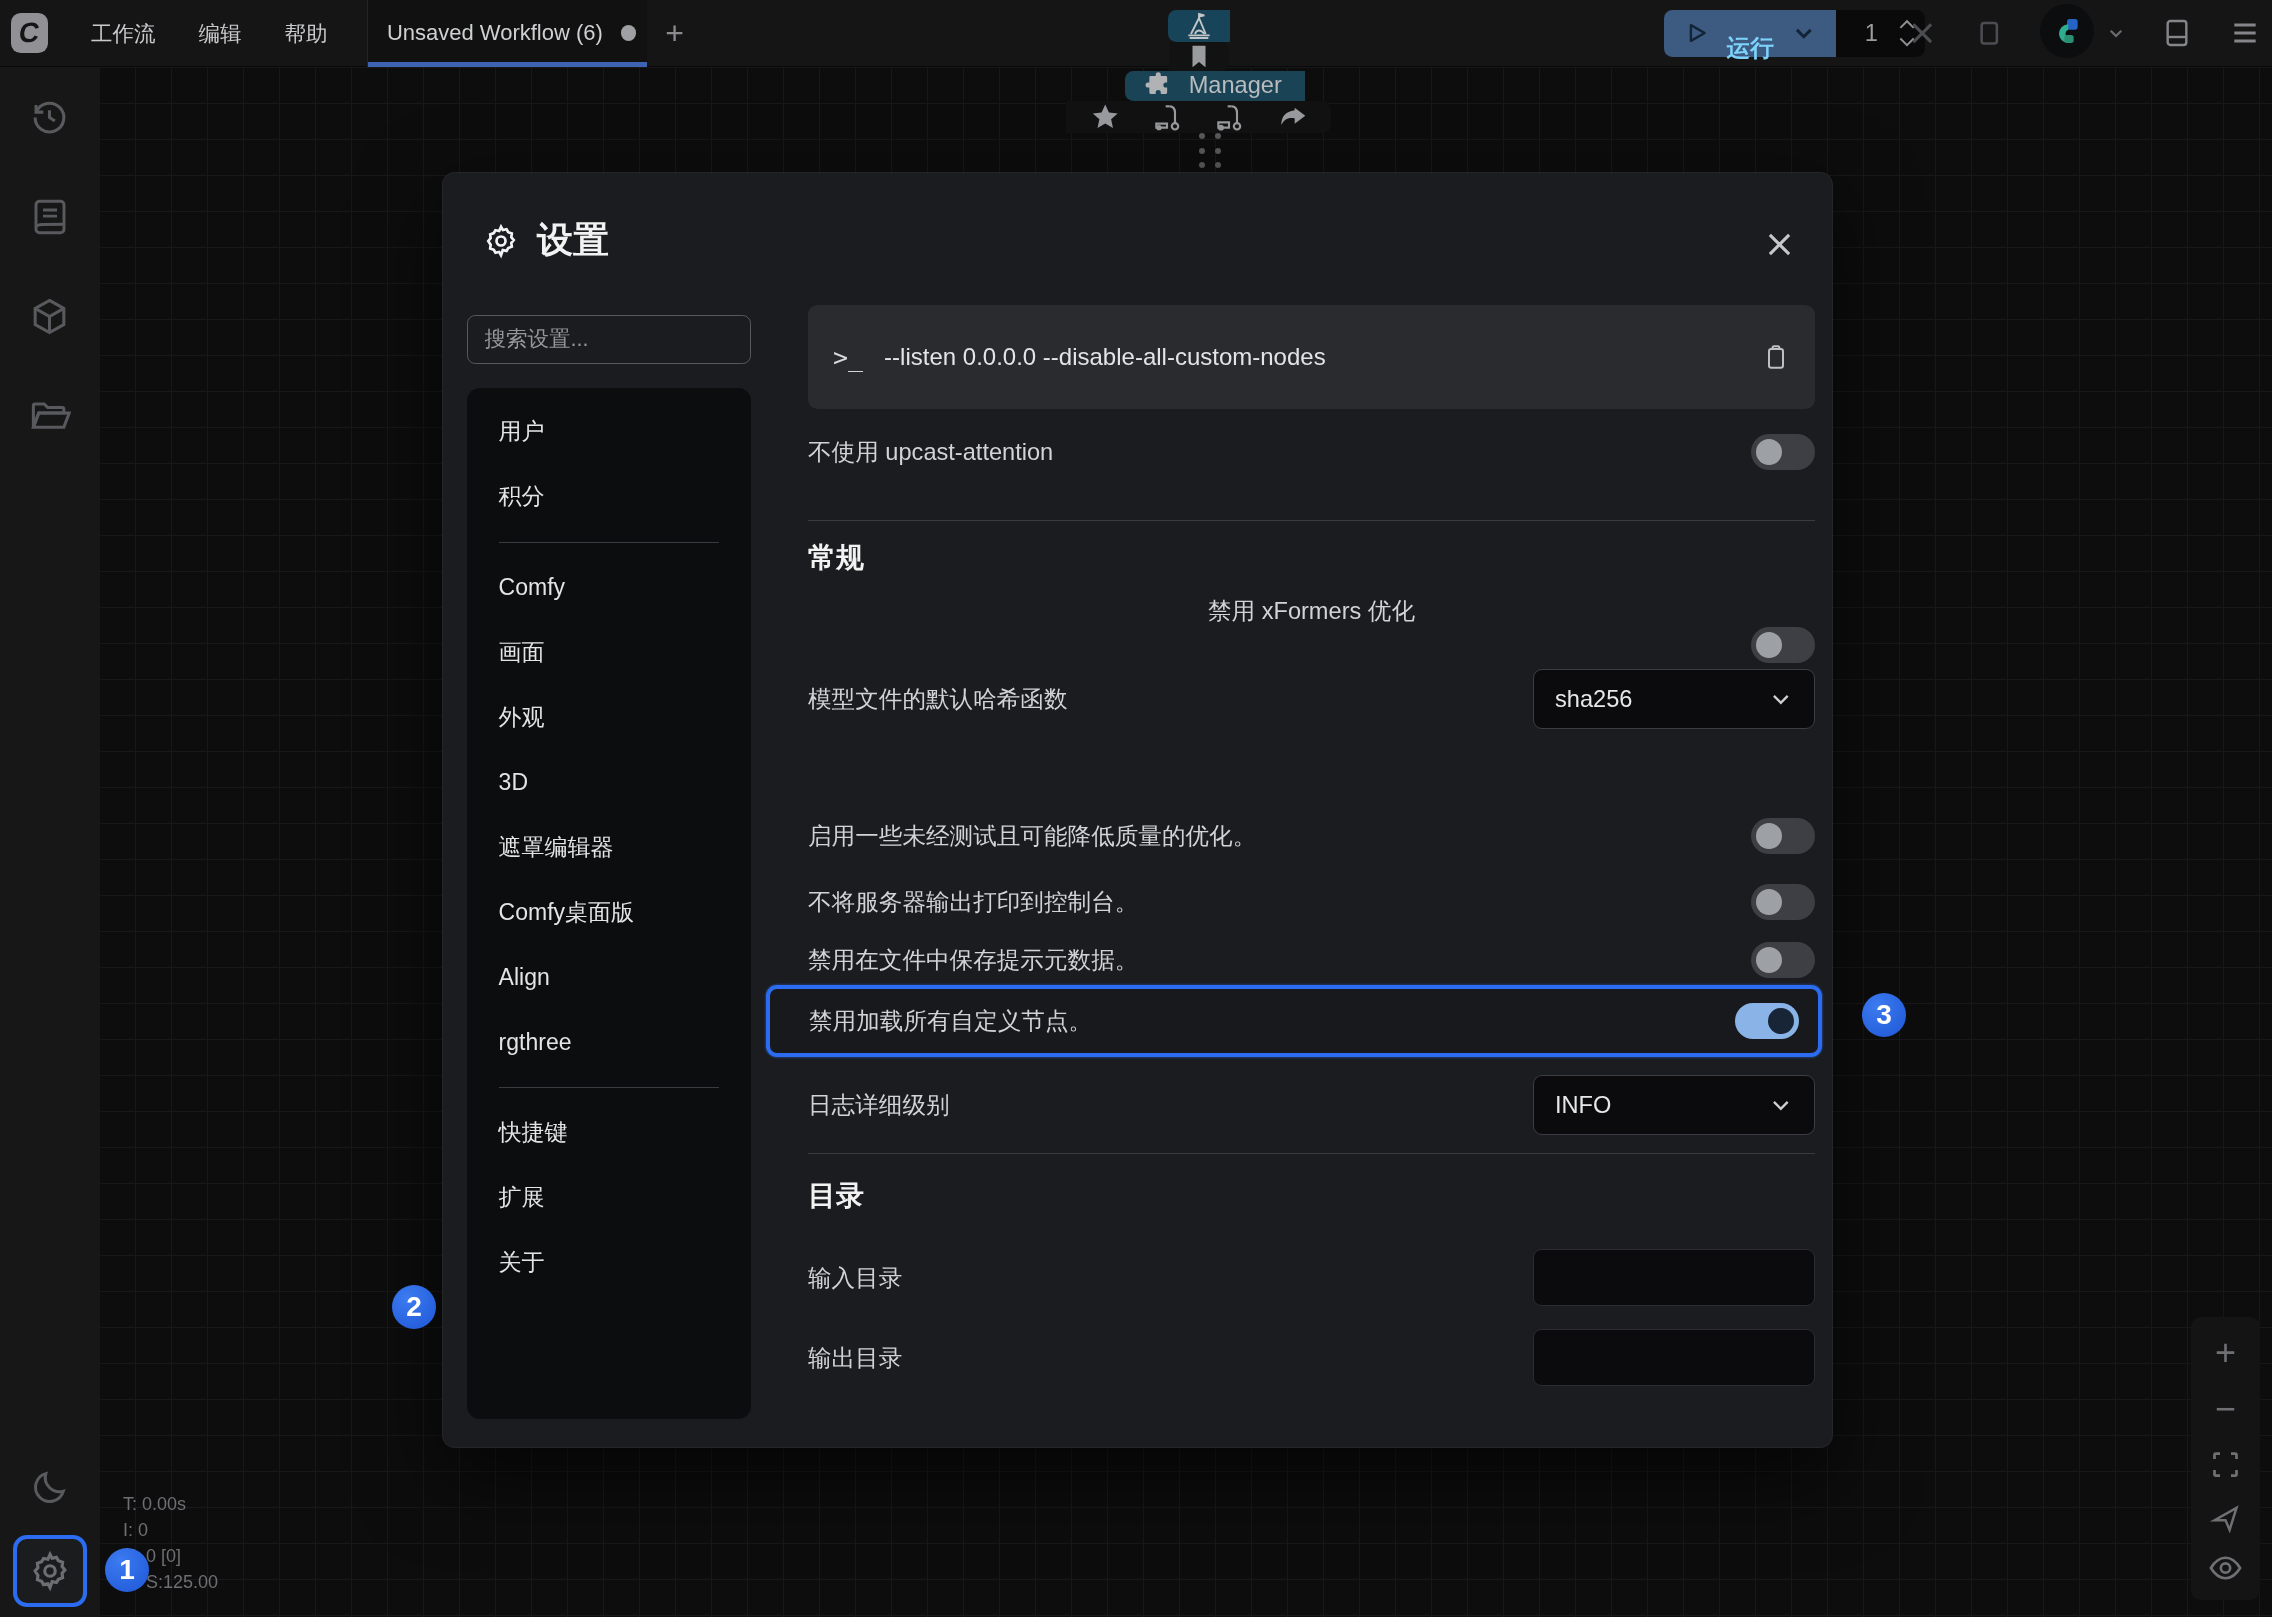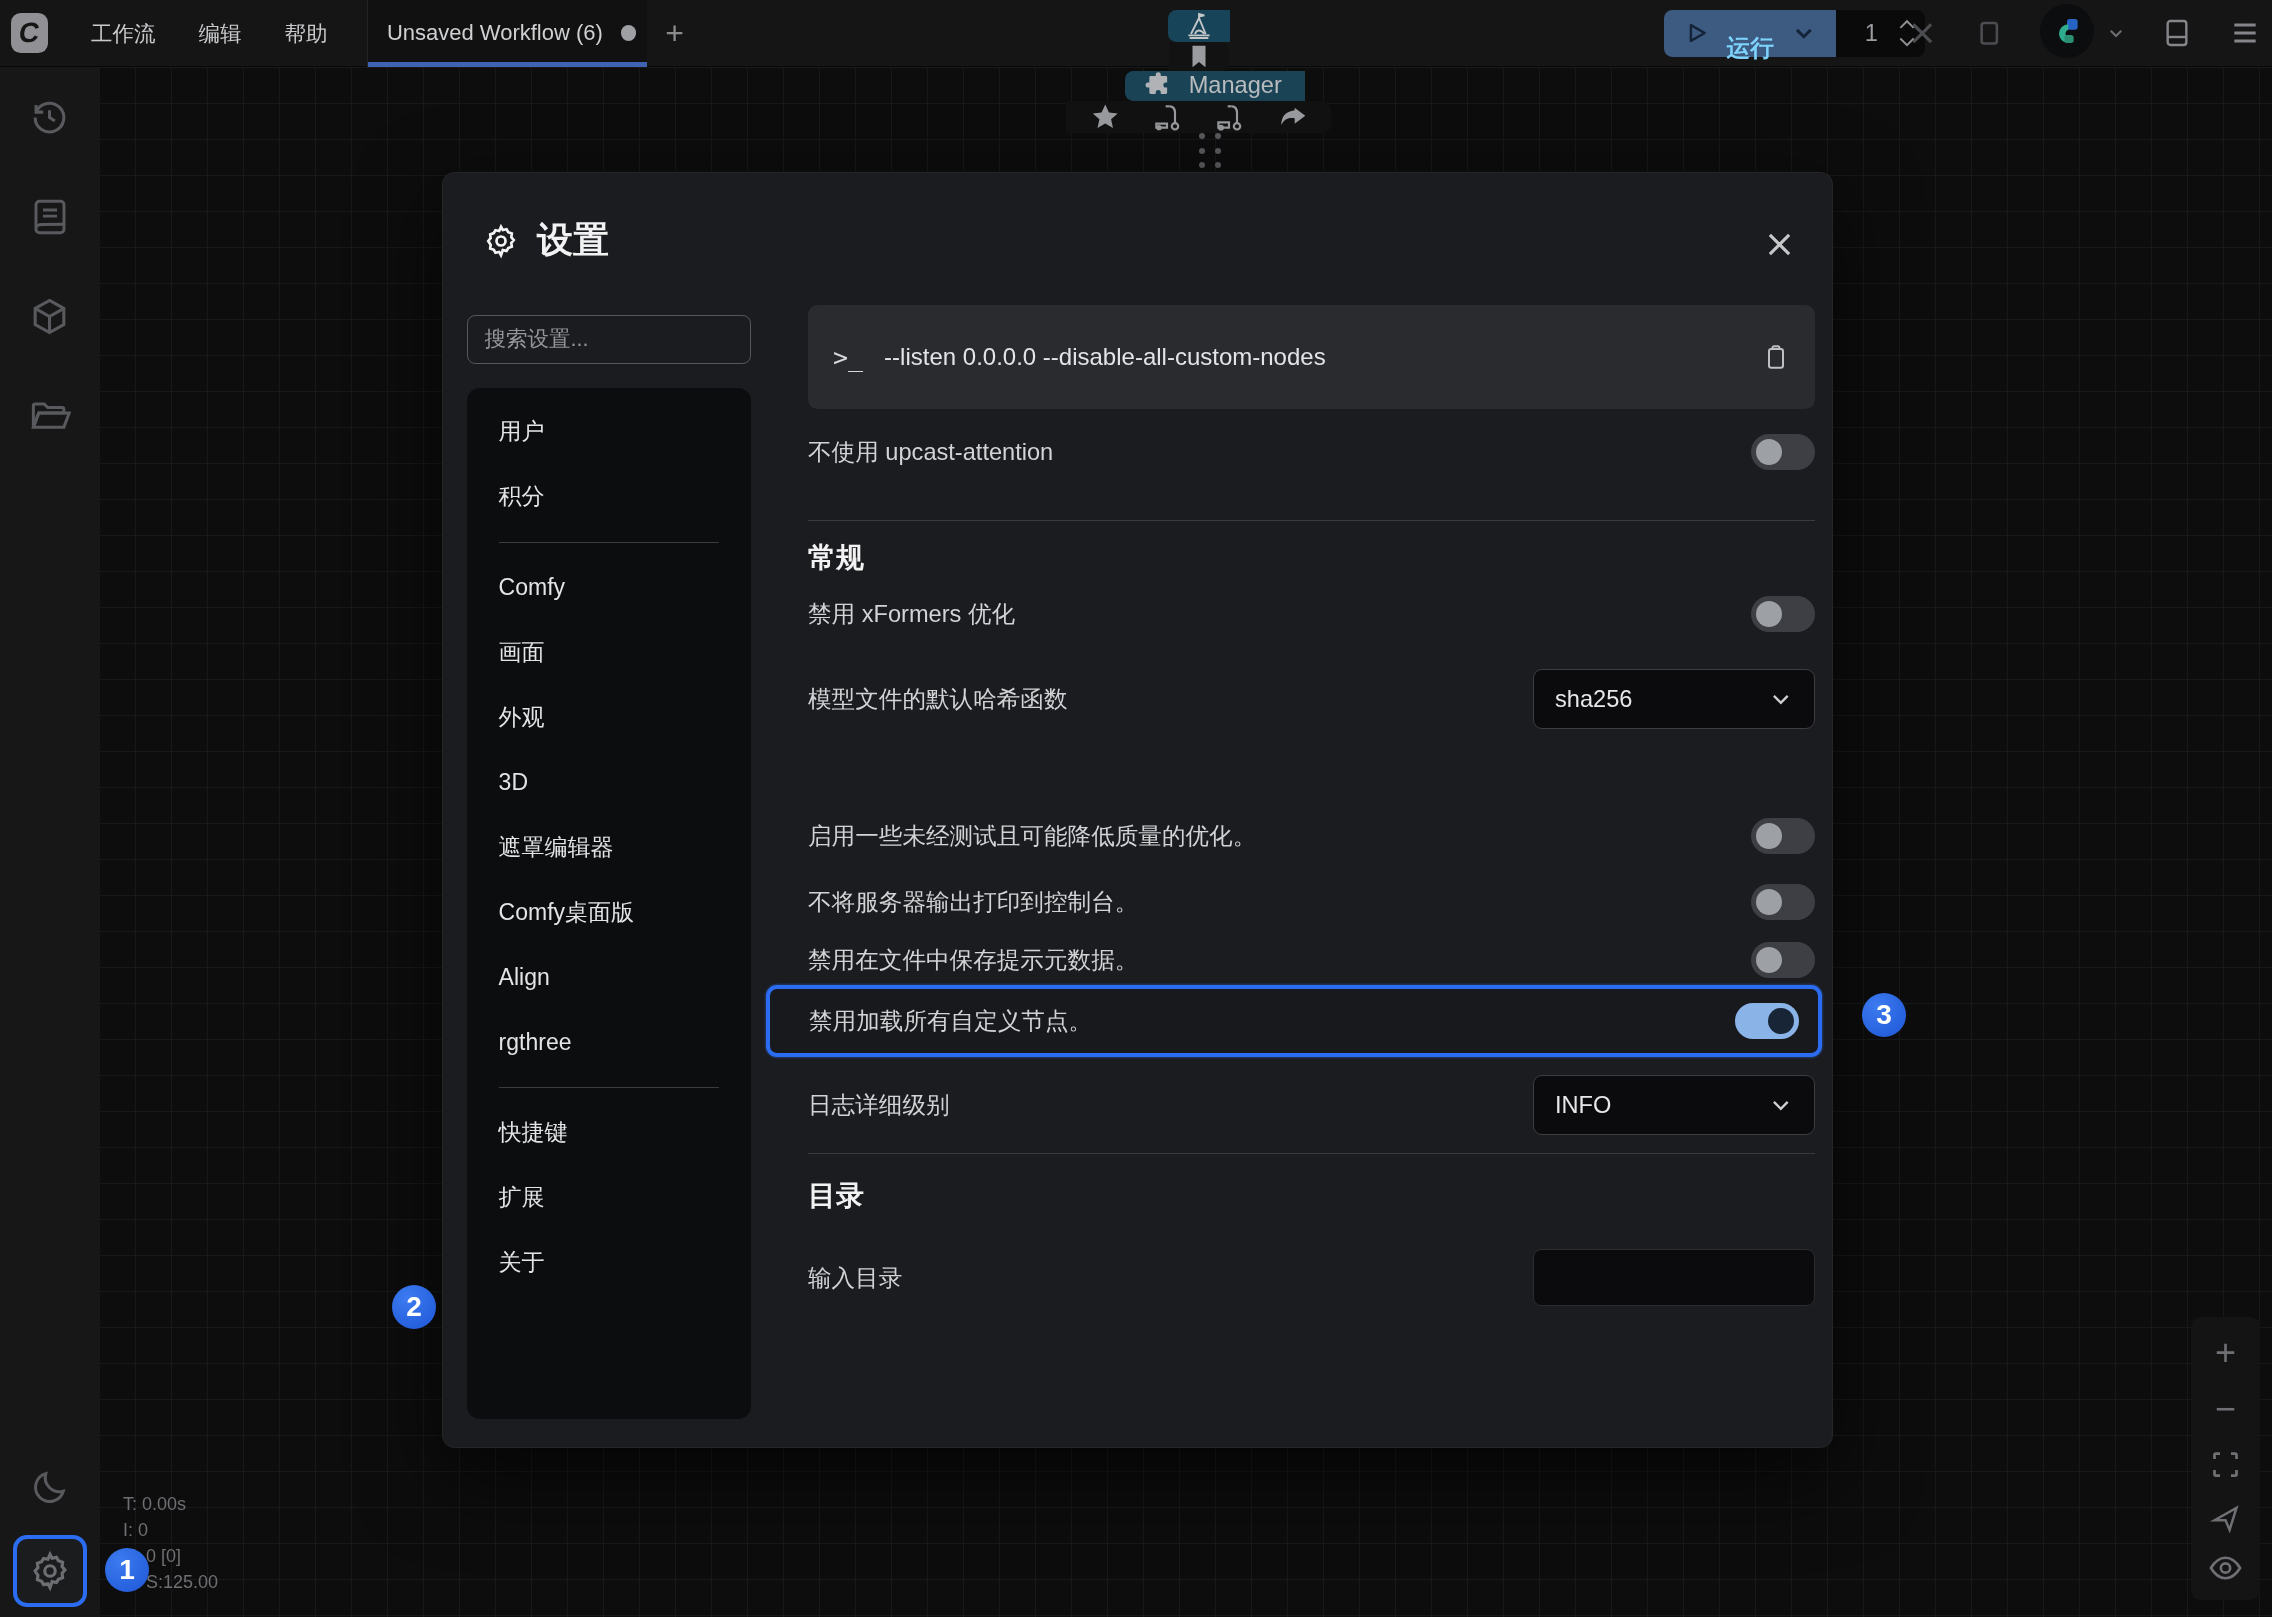--- a/index.html
+++ b/index.html
@@ -358,21 +358,21 @@
       <span class="row-control">
           <span class="toggle off">
             <span class="knob"></span>
           </span>
         </span>
     </div>
 
     <div class="divider" style="top:347px;"></div>
     <div class="section-title" style="top:366px;">常规</div>
 
-    <div class="row" style="top:408px; height:66px;">
+    <div class="row" style="top:422px; height:66px;flex-direction:column;">
       <span class="row-label">禁用 xFormers 优化</span>
       <span class="row-control">
           <span class="toggle off">
             <span class="knob"></span>
           </span>
         </span>
     </div>
 
     <div class="row" style="top:488px; height:76px;">
       <span class="row-label">模型文件的默认哈希函数</span>
@@ -438,20 +438,26 @@
     <div class="divider" style="top:980px;"></div>
     <div class="section-title" style="top:1004px;">目录</div>
 
     <div class="row" style="top:1068px; height:73px;">
       <span class="row-label">输入目录</span>
       <span class="row-control">
           <input class="text-input" value="" style="">
         </span>
     </div>
 
+    <div class="row" style="top:1148px; height:73px;">
+      <span class="row-label">输出目录</span>
+      <span class="row-control">
+          <input class="text-input" value="" style="">
+        </span>
+    </div>
 
   </div>
 </div>
 
 <div class="badge" style="left:105px; top:1548px;">1</div>
 <div class="badge" style="left:392px; top:1285px;">2</div>
 <div class="badge" style="left:1862px; top:993px;">3</div>
 
 
 </body></html>

